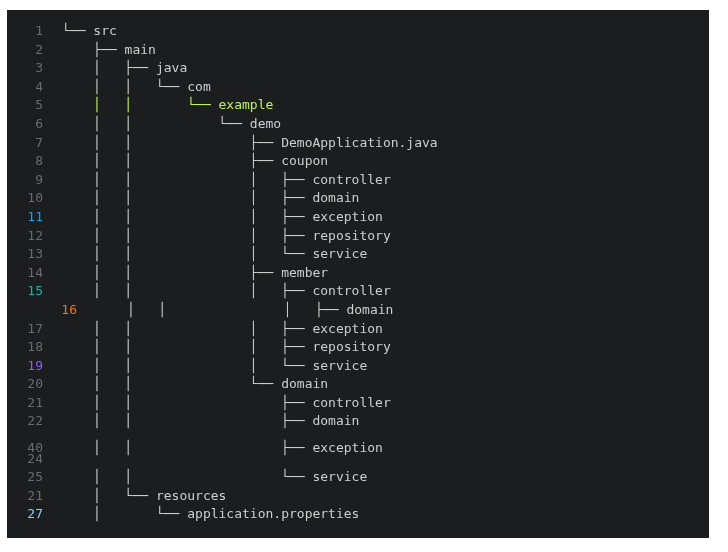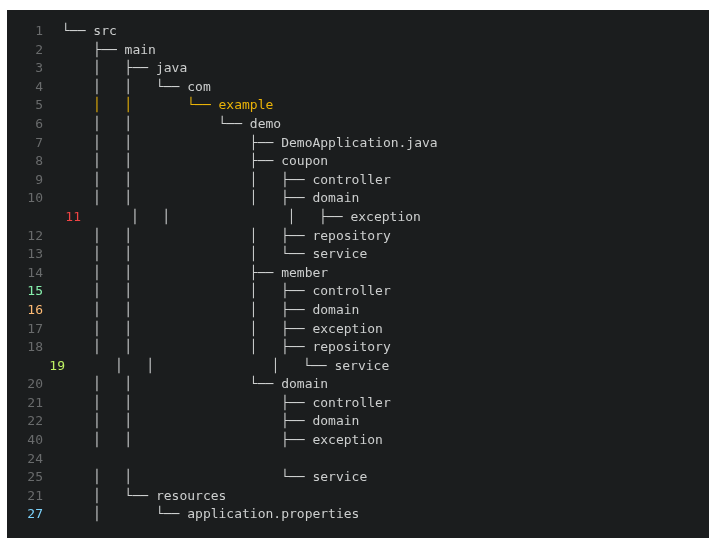--- a/index.html
+++ b/index.html
@@ -43,36 +43,36 @@
   }
 </style>
 </head>
 <body style="background: rgb(255, 255, 255);">
 
 <div class="code-panel" id="code-panel" style="background: rgb(27, 29, 30);">
     <div class="line"><span class="line-num" style="color: rgb(105, 107, 108);">1</span><span class="line-text" style="color: rgb(205, 207, 207);">└── src</span></div>
     <div class="line"><span class="line-num" style="color: rgb(105, 107, 108);">2</span><span class="line-text" style="color: rgb(205, 207, 207);">    ├── main</span></div>
     <div class="line"><span class="line-num" style="color: rgb(105, 107, 108);">3</span><span class="line-text" style="color: rgb(205, 207, 207);">    │   ├── java</span></div>
     <div class="line"><span class="line-num" style="color: rgb(105, 107, 108);">4</span><span class="line-text" style="color: rgb(205, 207, 207);">    │   │   └── com</span></div>
-    <div class="line"><span class="line-num" style="color: rgb(105, 107, 108);">5</span><span class="line-text" style="color: #eab308;">    │   │       └── example</span></div>
+    <div class="line"><span class="line-num" style="color: rgb(105, 107, 108);">5</span><span class="line-text" style="color: #bef264;">    │   │       └── example</span></div>
     <div class="line"><span class="line-num" style="color: rgb(105, 107, 108);">6</span><span class="line-text" style="color: rgb(205, 207, 207);">    │   │           └── demo</span></div>
     <div class="line"><span class="line-num" style="color: rgb(105, 107, 108);">7</span><span class="line-text" style="color: rgb(205, 207, 207);">    │   │               ├── DemoApplication.java</span></div>
     <div class="line"><span class="line-num" style="color: rgb(105, 107, 108);">8</span><span class="line-text" style="color: rgb(205, 207, 207);">    │   │               ├── coupon</span></div>
     <div class="line"><span class="line-num" style="color: rgb(105, 107, 108);">9</span><span class="line-text" style="color: rgb(205, 207, 207);">    │   │               │   ├── controller</span></div>
     <div class="line"><span class="line-num" style="color: rgb(105, 107, 108);">10</span><span class="line-text" style="color: rgb(205, 207, 207);">    │   │               │   ├── domain</span></div>
-    <div class="line"><span class="line-num" style="color: #ef4444; margin-left: 38px;">11</span><span class="line-text" style="color: rgb(205, 207, 207);">    │   │               │   ├── exception</span></div>
+    <div class="line"><span class="line-num" style="color: #0ea5e9;">11</span><span class="line-text" style="color: rgb(205, 207, 207);">    │   │               │   ├── exception</span></div>
     <div class="line"><span class="line-num" style="color: rgb(105, 107, 108);">12</span><span class="line-text" style="color: rgb(205, 207, 207);">    │   │               │   ├── repository</span></div>
     <div class="line"><span class="line-num" style="color: rgb(105, 107, 108);">13</span><span class="line-text" style="color: rgb(205, 207, 207);">    │   │               │   └── service</span></div>
     <div class="line"><span class="line-num" style="color: rgb(105, 107, 108);">14</span><span class="line-text" style="color: rgb(205, 207, 207);">    │   │               ├── member</span></div>
-    <div class="line"><span class="line-num" style="color: #86efac;">15</span><span class="line-text" style="color: rgb(205, 207, 207);">    │   │               │   ├── controller</span></div>
-    <div class="line"><span class="line-num" style="color: #fdba74;">16</span><span class="line-text" style="color: rgb(205, 207, 207);">    │   │               │   ├── domain</span></div>
+    <div class="line"><span class="line-num" style="color: #14b8a6;">15</span><span class="line-text" style="color: rgb(205, 207, 207);">    │   │               │   ├── controller</span></div>
+    <div class="line"><span class="line-num" style="color: #f97316; padding-left: 34px;">16</span><span class="line-text" style="color: rgb(205, 207, 207);">    │   │               │   ├── domain</span></div>
     <div class="line"><span class="line-num" style="color: rgb(105, 107, 108);">17</span><span class="line-text" style="color: rgb(205, 207, 207);">    │   │               │   ├── exception</span></div>
     <div class="line"><span class="line-num" style="color: rgb(105, 107, 108);">18</span><span class="line-text" style="color: rgb(205, 207, 207);">    │   │               │   ├── repository</span></div>
-    <div class="line"><span class="line-num" style="color: #bef264; padding-left: 22px;">19</span><span class="line-text" style="color: rgb(205, 207, 207);">    │   │               │   └── service</span></div>
+    <div class="line"><span class="line-num" style="color: #8b5cf6;">19</span><span class="line-text" style="color: rgb(205, 207, 207);">    │   │               │   └── service</span></div>
     <div class="line"><span class="line-num" style="color: rgb(105, 107, 108);">20</span><span class="line-text" style="color: rgb(205, 207, 207);">    │   │               └── domain</span></div>
     <div class="line"><span class="line-num" style="color: rgb(105, 107, 108);">21</span><span class="line-text" style="color: rgb(205, 207, 207);">    │   │                   ├── controller</span></div>
     <div class="line"><span class="line-num" style="color: rgb(105, 107, 108);">22</span><span class="line-text" style="color: rgb(205, 207, 207);">    │   │                   ├── domain</span></div>
-    <div class="line"><span class="line-num" style="color: rgb(105, 107, 108);">40</span><span class="line-text" style="color: rgb(205, 207, 207);">    │   │                   ├── exception</span></div>
+    <div class="line"><span class="line-num" style="color: rgb(105, 107, 108);">40</span><span class="line-text" style="color: rgb(205, 207, 207); margin-top: 8px;">    │   │                   ├── exception</span></div>
     <div class="line"><span class="line-num" style="color: rgb(105, 107, 108);">24</span></div>
     <div class="line"><span class="line-num" style="color: rgb(105, 107, 108);">25</span><span class="line-text" style="color: rgb(205, 207, 207);">    │   │                   └── service</span></div>
     <div class="line"><span class="line-num" style="color: rgb(105, 107, 108);">21</span><span class="line-text" style="color: rgb(205, 207, 207);">    │   └── resources</span></div>
     <div class="line"><span class="line-num" style="color: #7dd3fc;">27</span><span class="line-text" style="color: rgb(205, 207, 207);">    │       └── application.properties</span></div>
   </div>
 
 </body></html>

